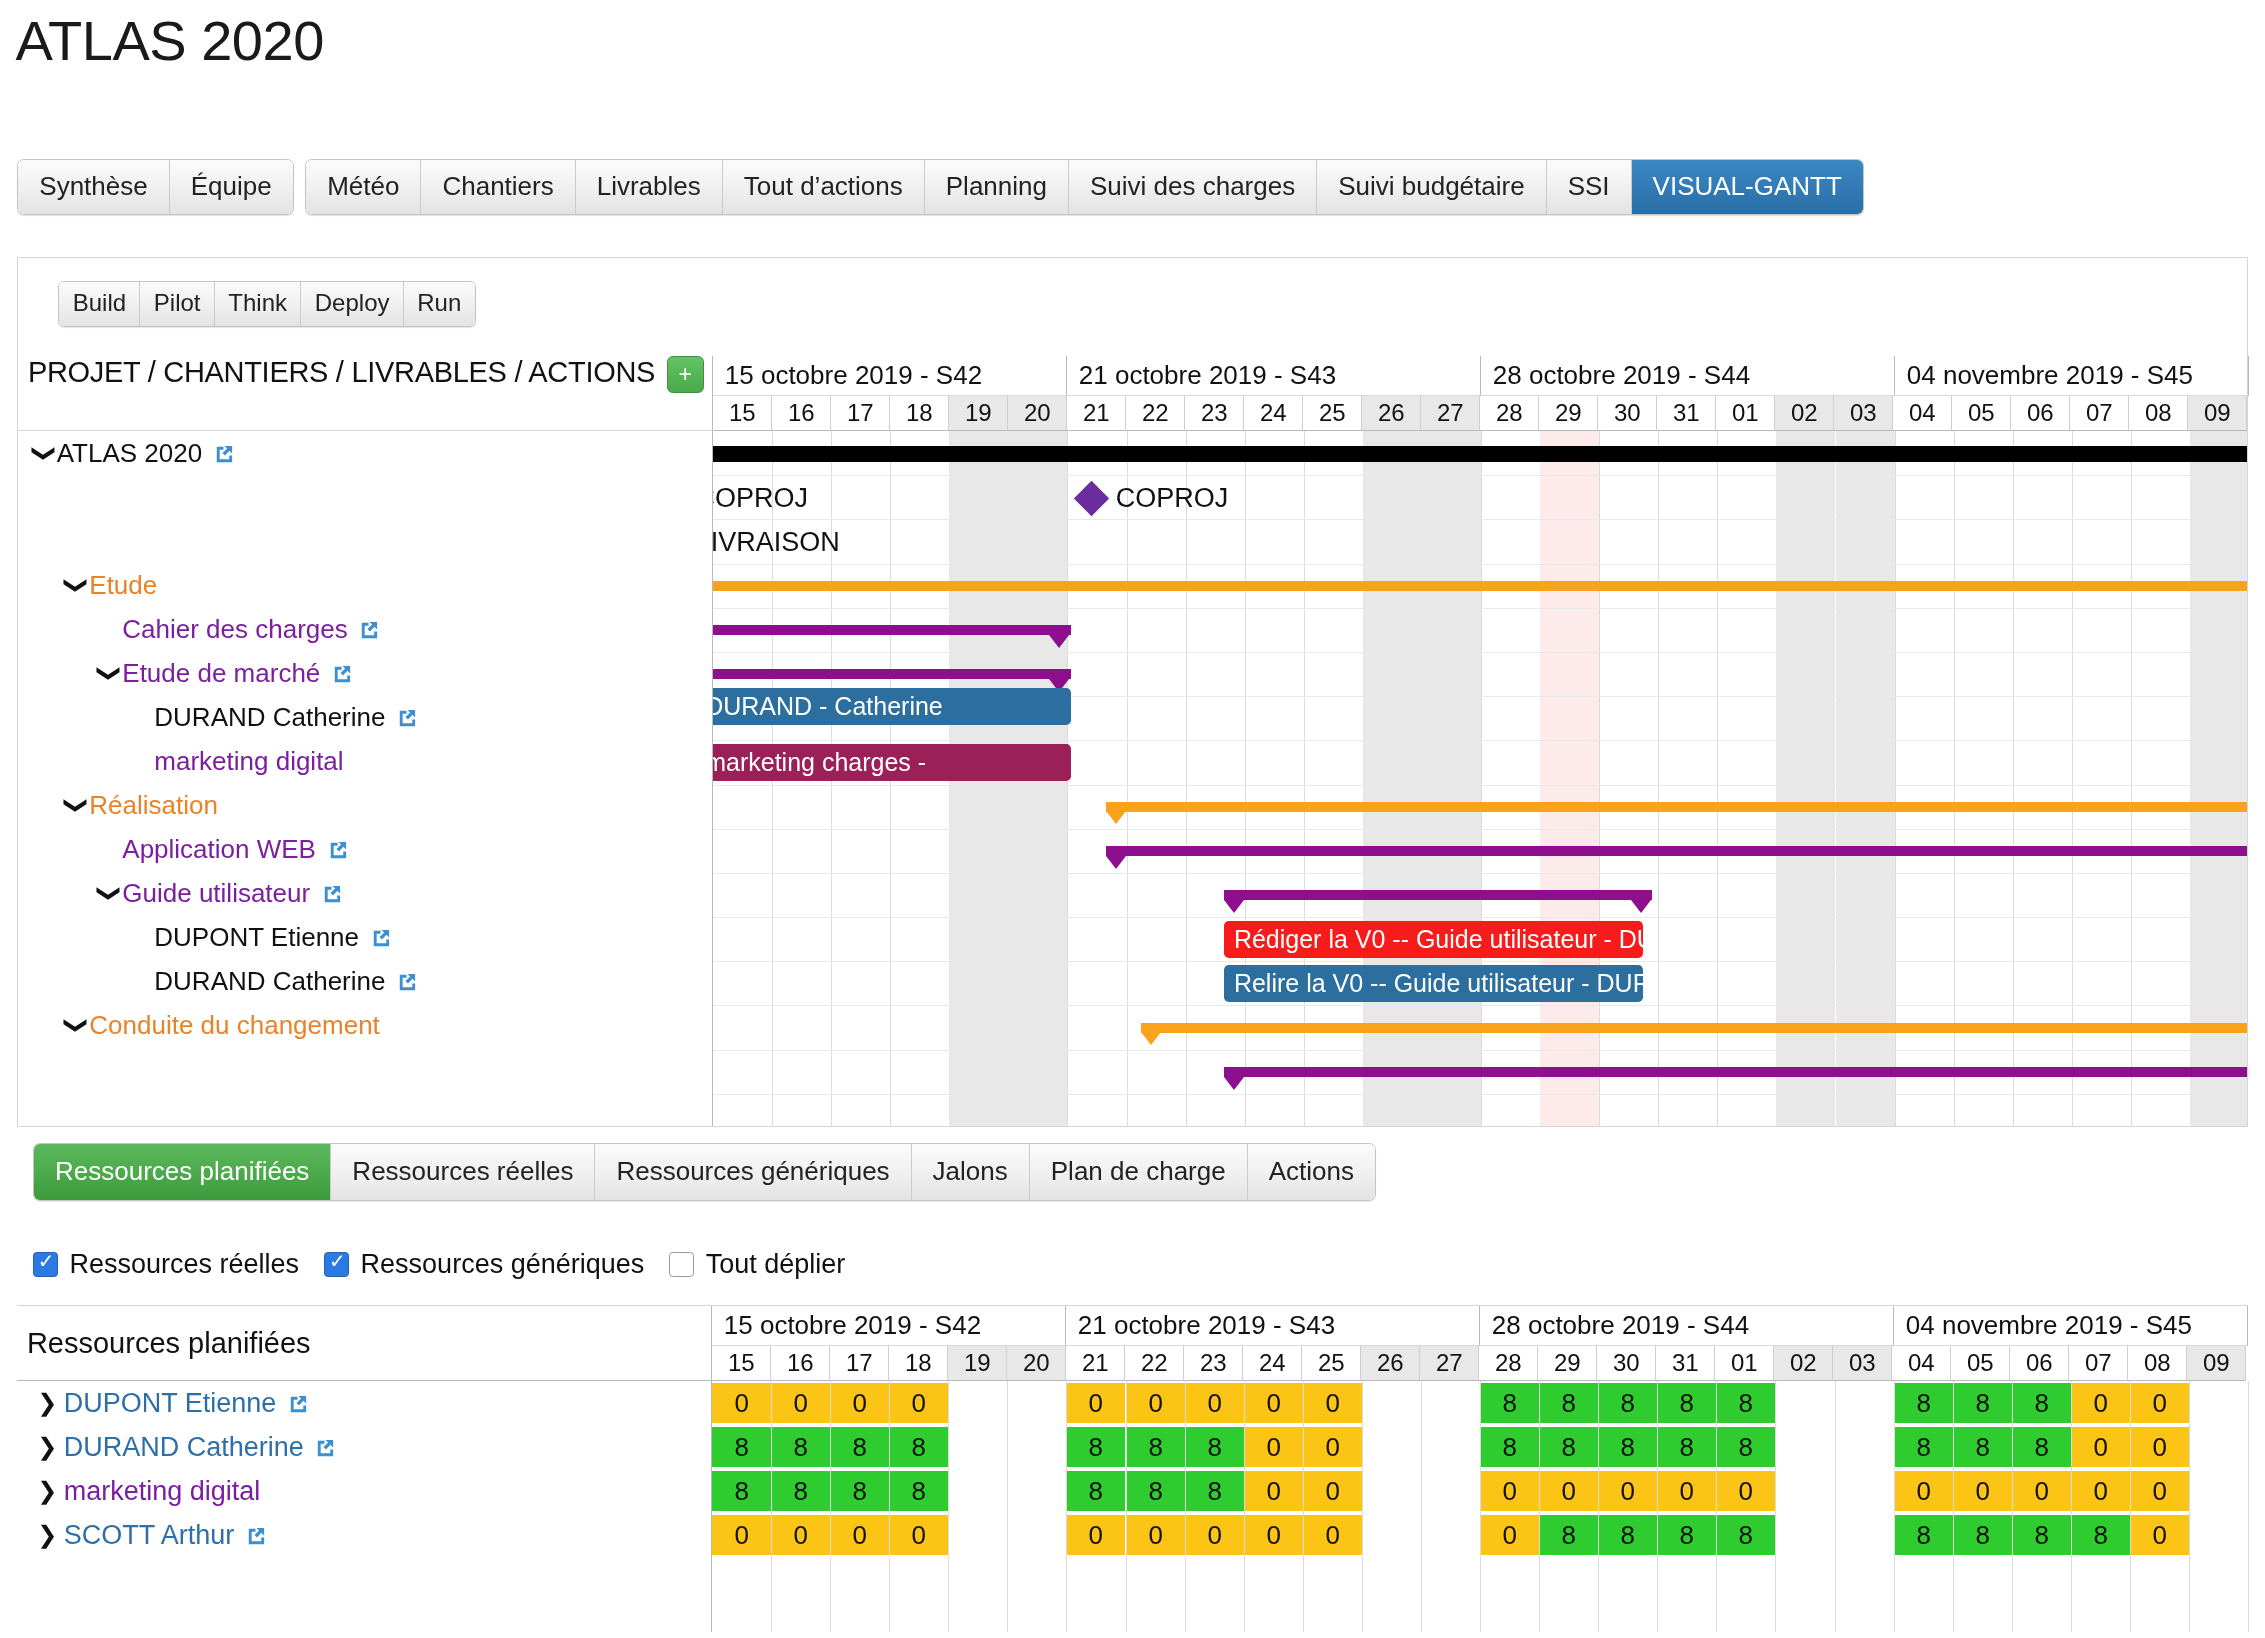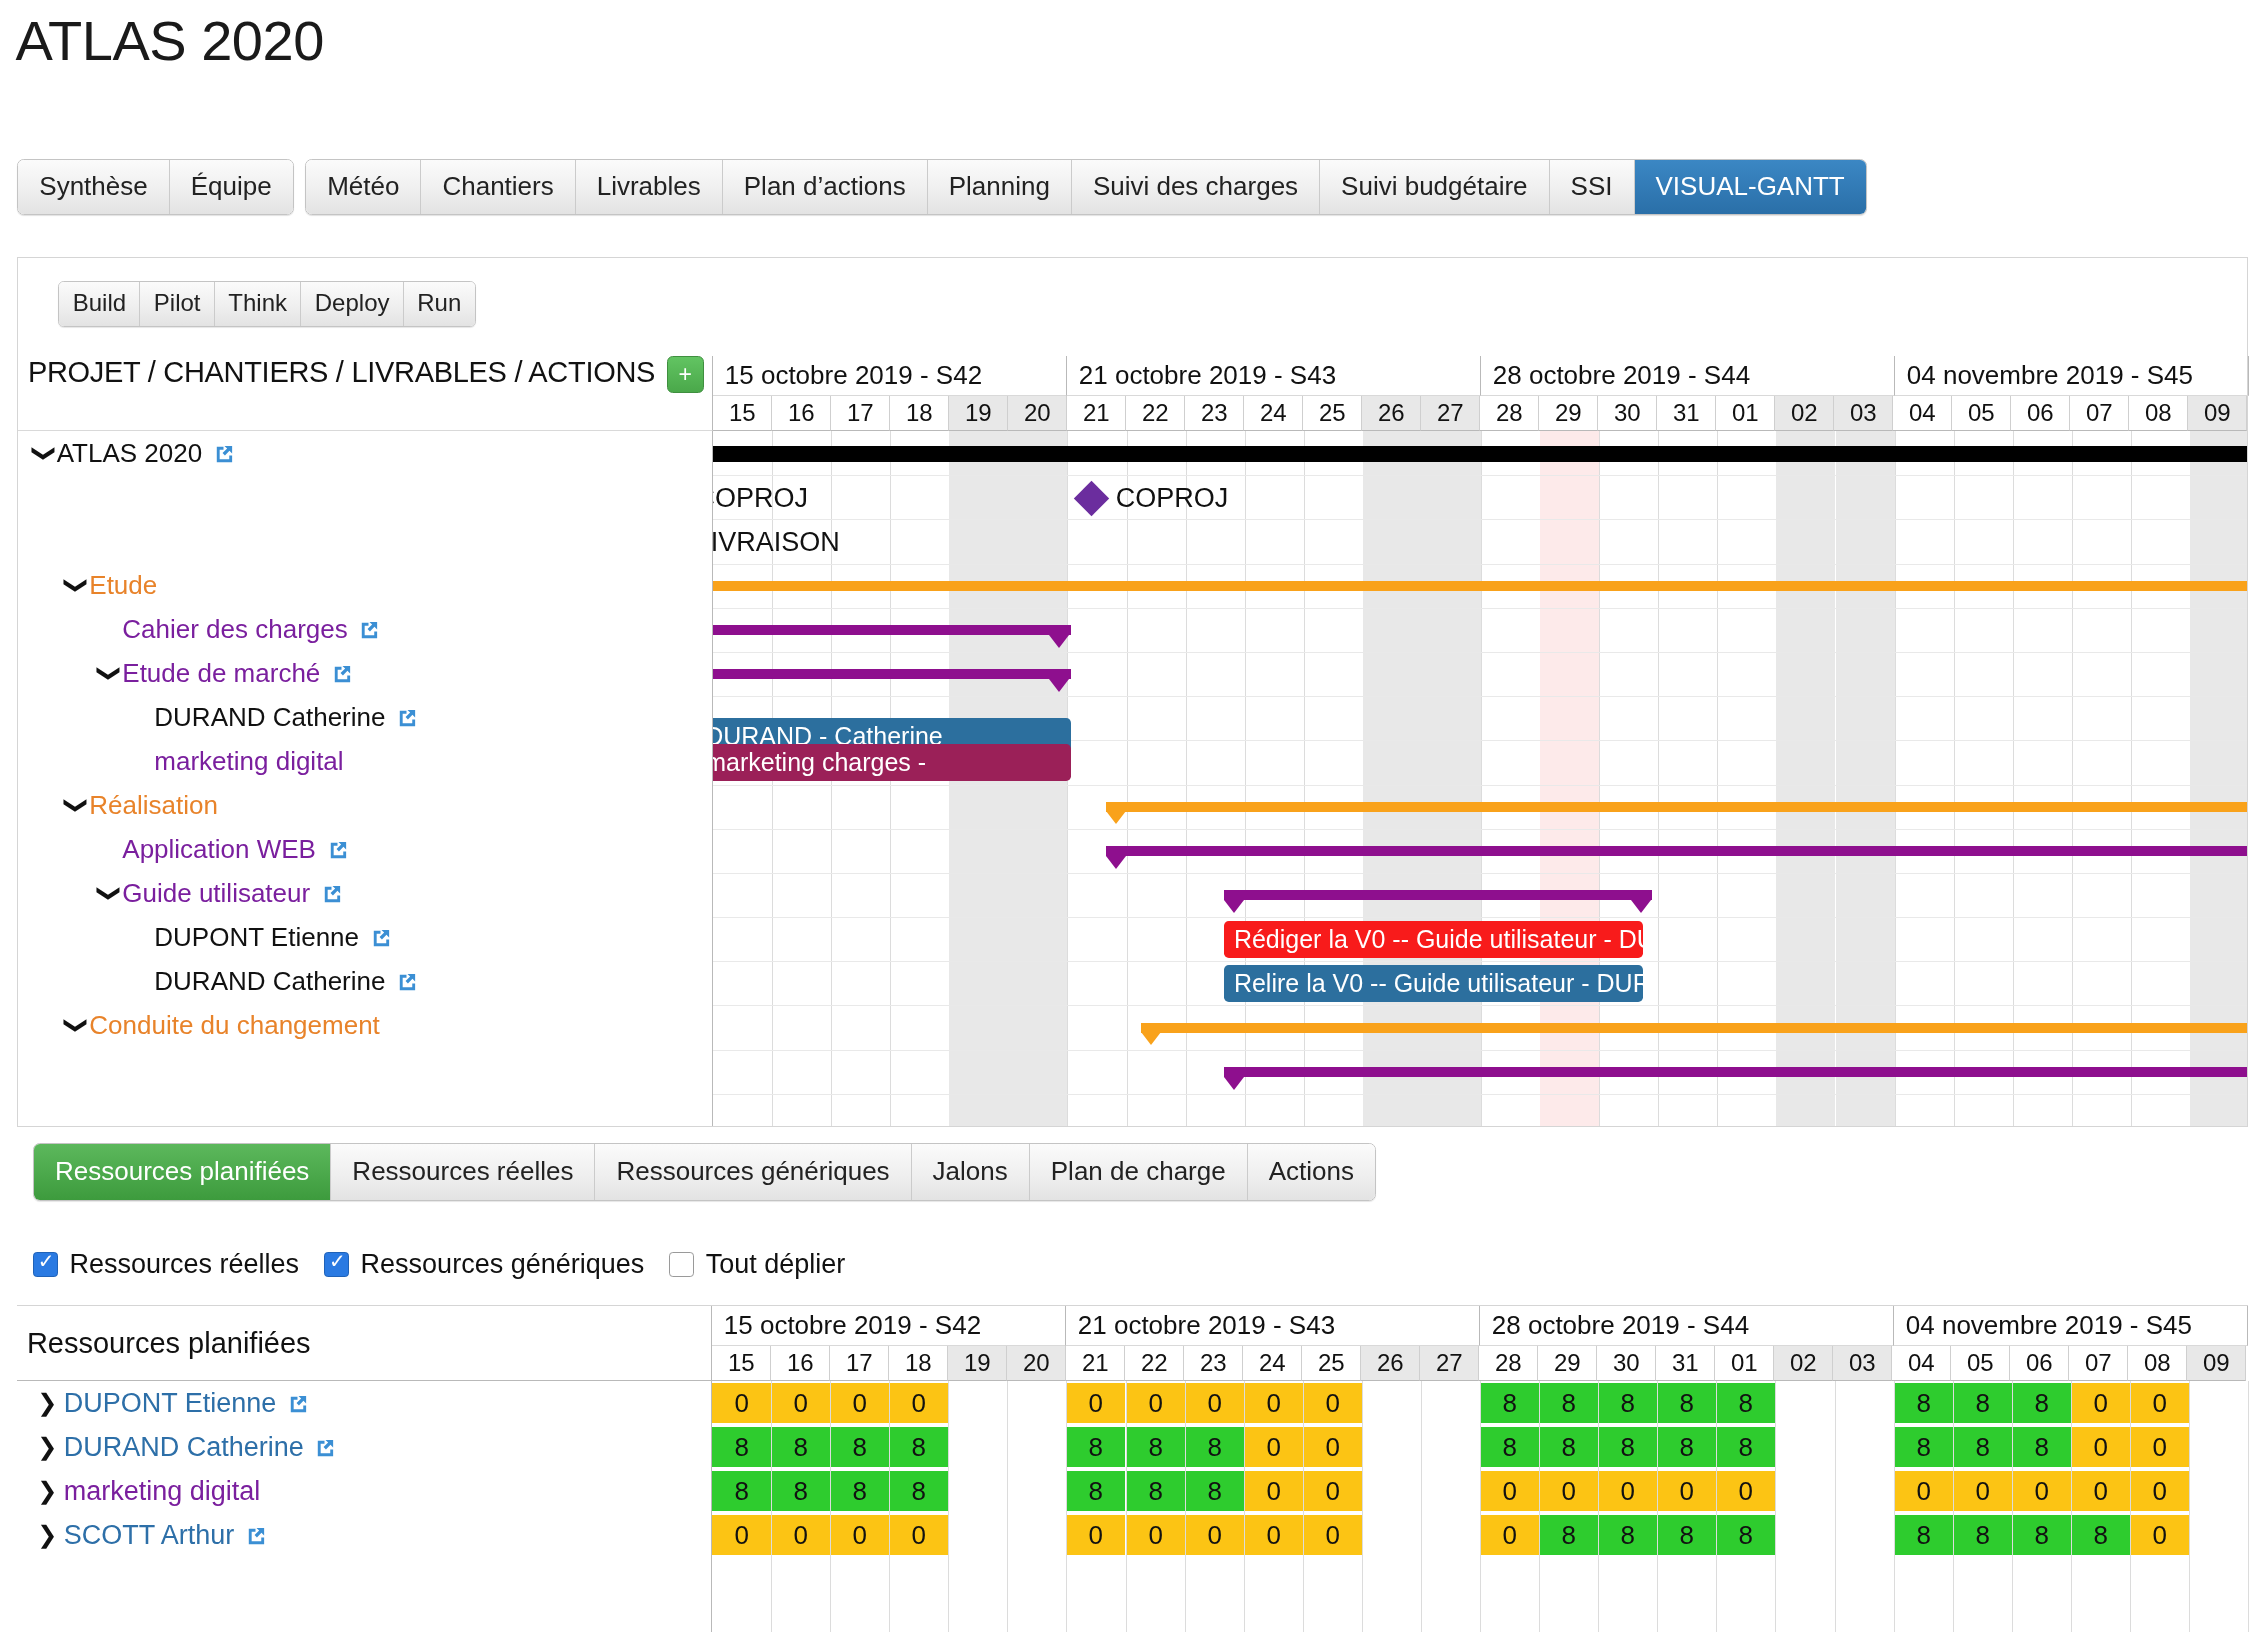--- a/index.html
+++ b/index.html
@@ -168,21 +168,21 @@
 
   <div class="topnav" id="topnav">
       <div class="tabgroup">
         <div class="tab">Synthèse</div>
         <div class="tab">Équipe</div>
       </div>
       <div class="tabgroup">
         <div class="tab">Météo</div>
         <div class="tab">Chantiers</div>
         <div class="tab">Livrables</div>
-        <div class="tab">Plan d’actions</div>
+        <div class="tab">Tout d’actions</div>
         <div class="tab">Planning</div>
         <div class="tab">Suivi des charges</div>
         <div class="tab">Suivi budgétaire</div>
         <div class="tab">SSI</div>
         <div class="tab active">VISUAL-GANTT</div>
       </div>
     </div>
 
   <div class="panel">
     <div class="phasebar" id="phasebar">
@@ -395,21 +395,21 @@
           <div class="milestone" style="left: 366px; top: 52px;">
             <span class="diamond"></span>
             <span>COPROJ</span>
           </div>
           <div class="mtext-only" style="left: -17.7px; top: 96px;">LIVRAISON</div>
           <div class="summary orange" style="left: -17.7px; width: 1554px; top: 150px;"></div>
           <div class="summary purple" style="left: -17.7px; width: 375px; top: 194px;"></div>
           <div class="cap purple" style="left: 336px; top: 204px;"></div>
           <div class="summary purple" style="left: -17.7px; width: 375px; top: 238px;"></div>
           <div class="cap purple" style="left: 336px; top: 248px;"></div>
-          <div class="bar blue" style="left: -17.7px; width: 375px; top: 287px;">DURAND - Catherine</div>
+          <div class="bar blue" style="left: -17.7px; width: 375px; top: 257px;">DURAND - Catherine</div>
           <div class="bar magenta" style="left: -17.7px; width: 375px; top: 313px;">marketing charges -</div>
           <div class="summary orange" style="left: 393px; width: 1143px; top: 371px;"></div>
           <div class="cap orange" style="left: 393px; top: 380px;"></div>
           <div class="summary purple" style="left: 393px; width: 1143px; top: 415px;"></div>
           <div class="cap purple" style="left: 393px; top: 425px;"></div>
           <div class="summary purple" style="left: 511px; width: 428px; top: 459px;"></div>
           <div class="cap purple" style="left: 511px; top: 469px;"></div>
           <div class="cap purple" style="left: 918px; top: 469px;"></div>
           <div class="bar red" style="left: 511px; width: 419px; top: 490px;">Rédiger la V0 -- Guide utilisateur - DUPONT -…</div>
           <div class="bar blue" style="left: 511px; width: 419px; top: 534px;">Relire la V0 -- Guide utilisateur - DURAND - …</div>

